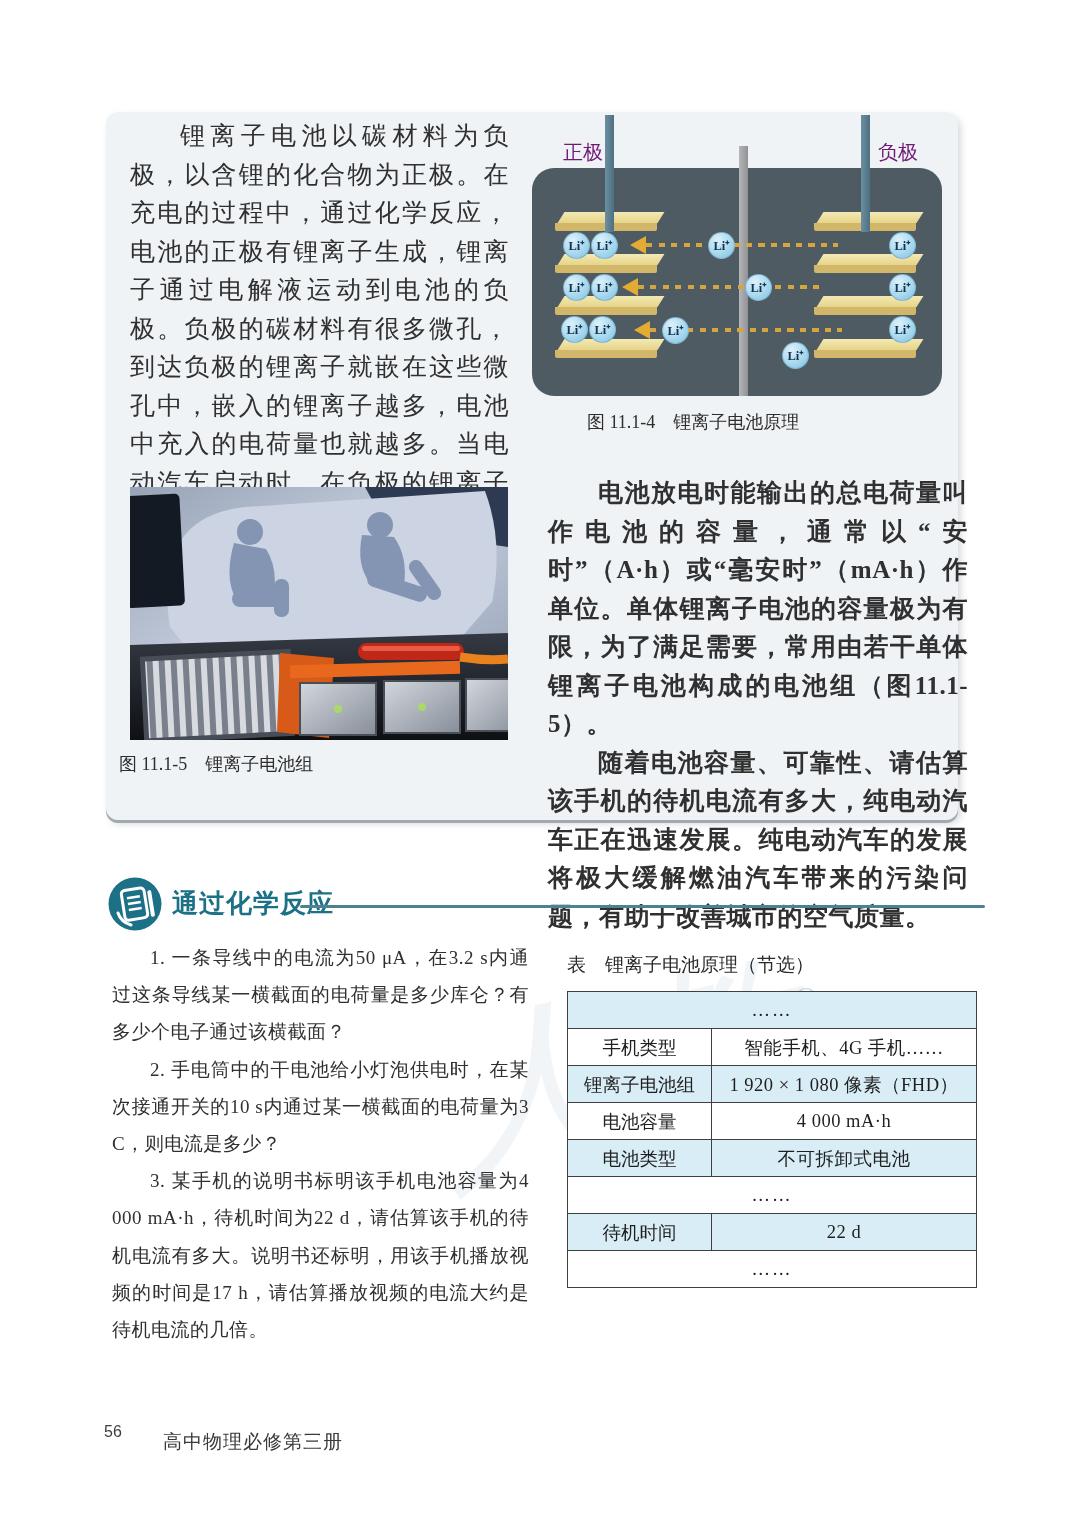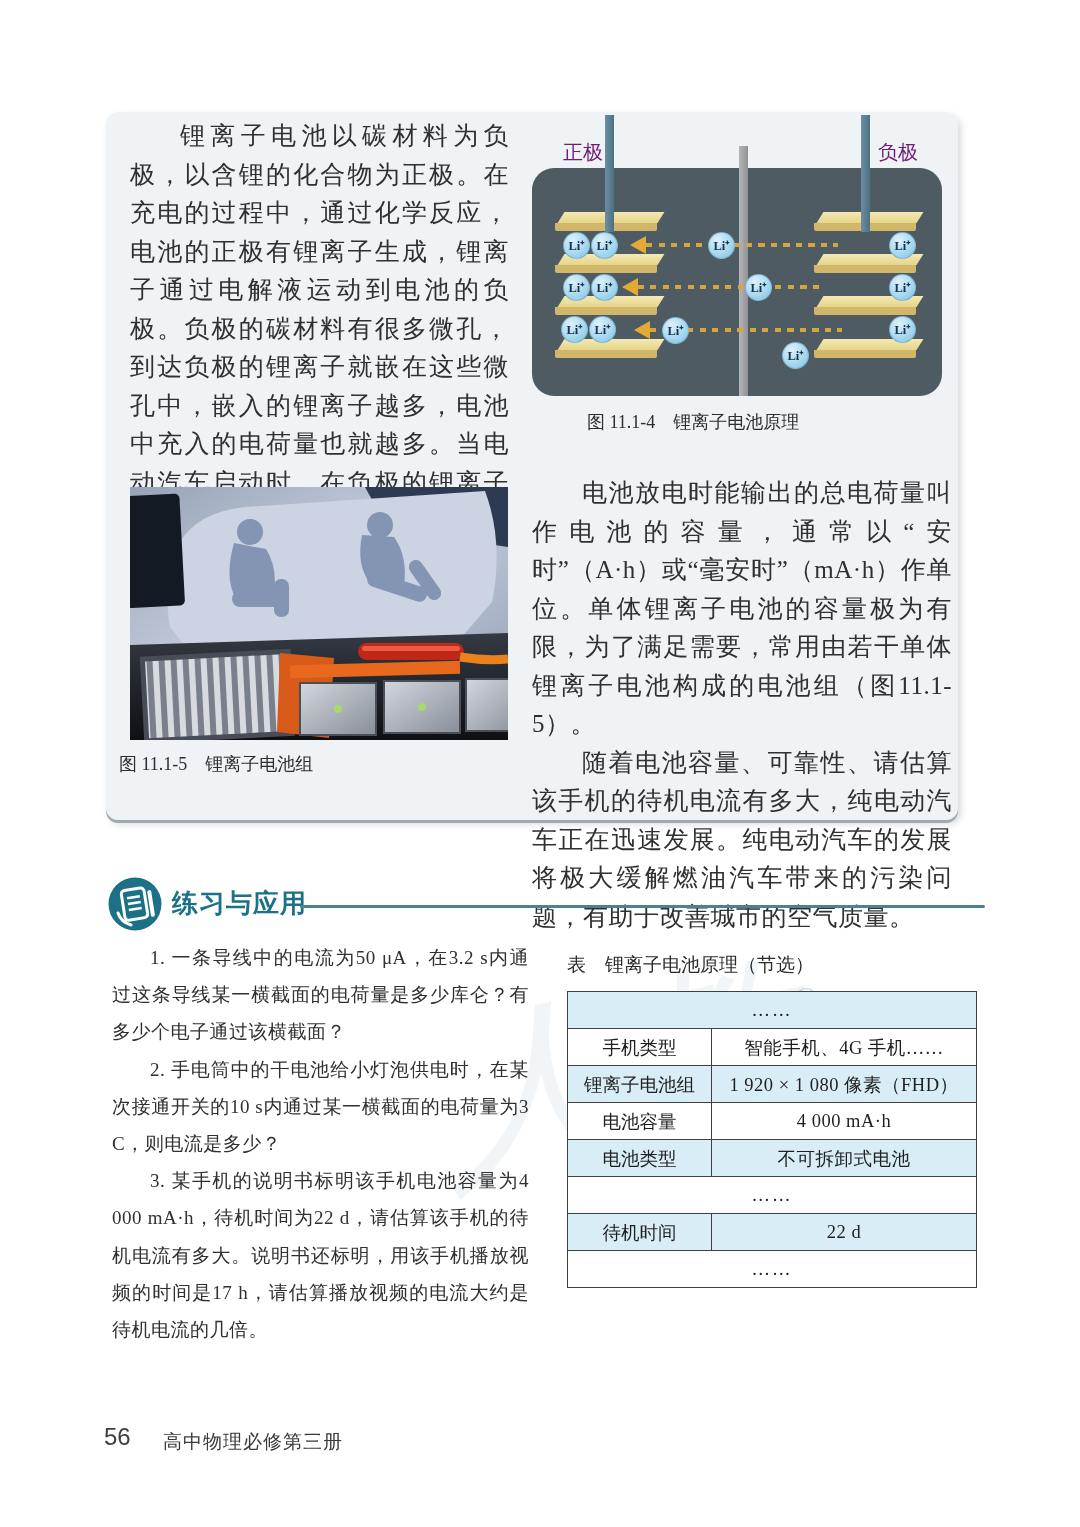--- a/index.html
+++ b/index.html
@@ -8,21 +8,21 @@
 
   
   .panel{position:absolute;left:106px;top:112px;width:852px;height:708px;
          background:#eff3f6;border-radius:12px;
          box-shadow:0 3px 0 #a2aab1, 3px 4px 7px rgba(140,150,160,.35);}
 
   .para{position:absolute;text-align:justify;font-size:25px;line-height:38.5px;
         letter-spacing:.5px;color:#303030;z-index:2;}
   .para p{margin:0;text-indent:2em;}
   #para-left{left:130px;top:117px;width:379px;}
-  #para-right{left:532px;top:474px;width:420px;}
+  #para-right{left:548px;top:474px;width:420px;font-weight:bold;}
 
   
   .fig-label{position:absolute;font-size:20px;color:#701a75;z-index:3;}
   .rod{position:absolute;width:9px;background:linear-gradient(90deg,#6c8ea0,#4c7183);z-index:3;}
   .dpanel{position:absolute;left:532px;top:168px;width:410px;height:228px;
           background:#4e5b63;border-radius:22px;z-index:1;}
   .separator{position:absolute;left:739px;top:146px;width:9px;height:250px;
              background:linear-gradient(90deg,#b4b6b8,#8f9194);z-index:2;}
   .plate{position:absolute;width:106px;height:20px;z-index:2;}
   .plate .ptop{position:absolute;top:0;left:5px;width:100px;height:11px;
@@ -58,21 +58,21 @@
               font-size:18.5px;color:#1f1f1f;background:#ffffff;}
   .trow{display:flex;height:36px;border-bottom:1px solid #3f3f3f;align-items:stretch;}
   .trow:last-child{border-bottom:none;}
   .trow.blue{background:#d9edf6;}
   .cell-l{width:143px;border-right:1px solid #3f3f3f;display:flex;align-items:center;justify-content:center;}
   .cell-v{flex:1;display:flex;align-items:center;justify-content:center;letter-spacing:.5px;}
   .cell-span{flex:1;display:flex;align-items:center;justify-content:center;letter-spacing:2px;}
 
   
   .pageno{position:absolute;left:104px;top:1423px;font-family:"Liberation Sans",sans-serif;
-          font-size:24px;color:#3f3f3f;z-index:2;}
+          font-size:16px;color:#3f3f3f;z-index:2;}
   .book-title{position:absolute;left:163px;top:1429px;font-size:19px;color:#3a3a3a;z-index:2;letter-spacing:1px;}
 
   
   .watermark{position:absolute;left:430px;top:930px;width:560px;font-size:185px;z-index:1;
              color:rgba(115,155,190,.10);transform:rotate(-12deg);font-style:italic;pointer-events:none;}
   .wm-r{position:absolute;left:795px;top:982px;font-size:30px;color:rgba(115,155,190,.38);
         z-index:1;pointer-events:none;font-family:"Liberation Sans",sans-serif;}
 </style>
 </head>
 <body>
@@ -221,21 +221,21 @@
       <g transform="rotate(-9 27 27)">
         <rect x="15" y="12" width="23" height="30" rx="3.5" fill="none" stroke="#ffffff" stroke-width="3"></rect>
         <line x1="20" y1="20" x2="33" y2="20" stroke="#ffffff" stroke-width="2.5"></line>
         <line x1="20" y1="26" x2="33" y2="26" stroke="#ffffff" stroke-width="2.5"></line>
         <line x1="20" y1="32" x2="33" y2="32" stroke="#ffffff" stroke-width="2.5"></line>
       </g>
       <path d="M10 36 q3 9 13 12" stroke="#ffffff" stroke-width="3" fill="none" stroke-linecap="round"></path>
       <rect x="41" y="13" width="4" height="27" rx="2" fill="#ffffff" transform="rotate(-9 43 26)"></rect>
     </svg>
   </div>
-  <div class="sec-title">练习与应用</div>
+  <div class="sec-title">通过化学反应</div>
   <div class="sec-line"></div>
 
   <div class="para" id="questions">
     <p>1. 一条导线中的电流为50 μA，在3.2 s内通过这条导线某一横截面的电荷量是多少库仑？有多少个电子通过该横截面？</p>
     <p>2. 手电筒中的干电池给小灯泡供电时，在某次接通开关的10 s内通过某一横截面的电荷量为3 C，则电流是多少？</p>
     <p>3. 某手机的说明书标明该手机电池容量为4 000 mA·h，待机时间为22 d，请估算该手机的待机电流有多大。说明书还标明，用该手机播放视频的时间是17 h，请估算播放视频的电流大约是待机电流的几倍。</p>
   </div>
 
   <div class="tbl-title">表　锂离子电池原理（节选）</div>
   <div class="spec-table">

